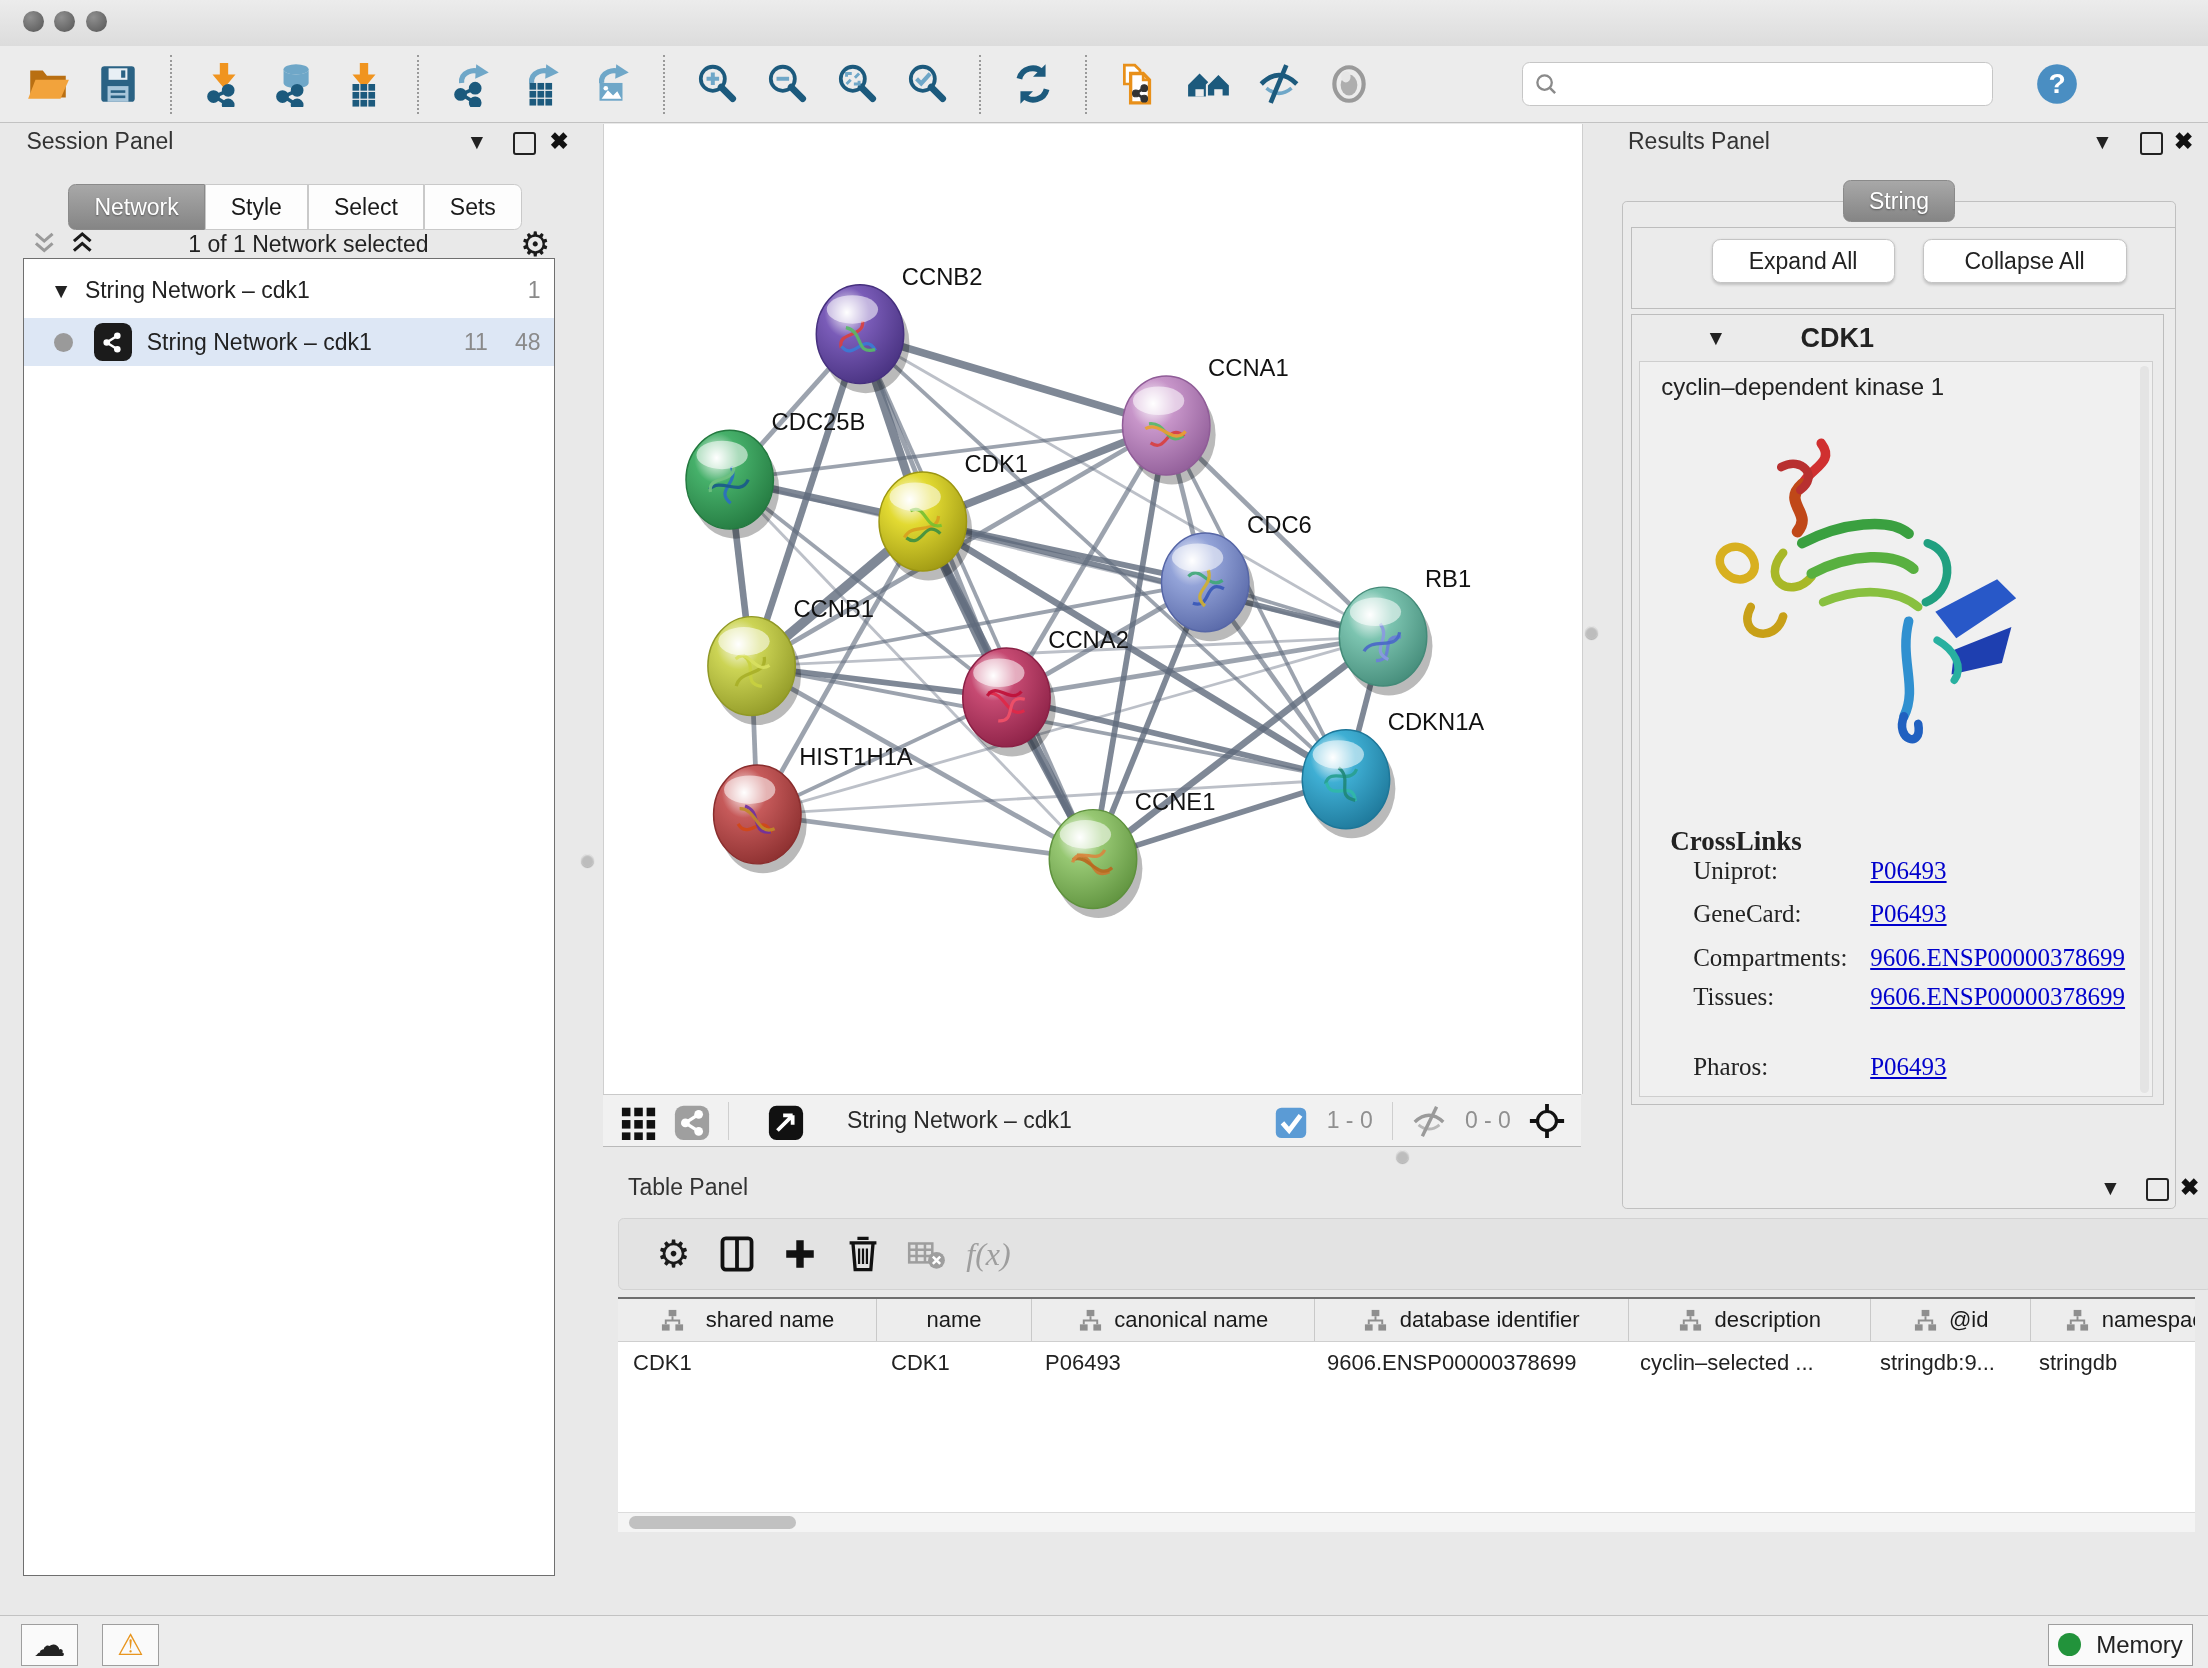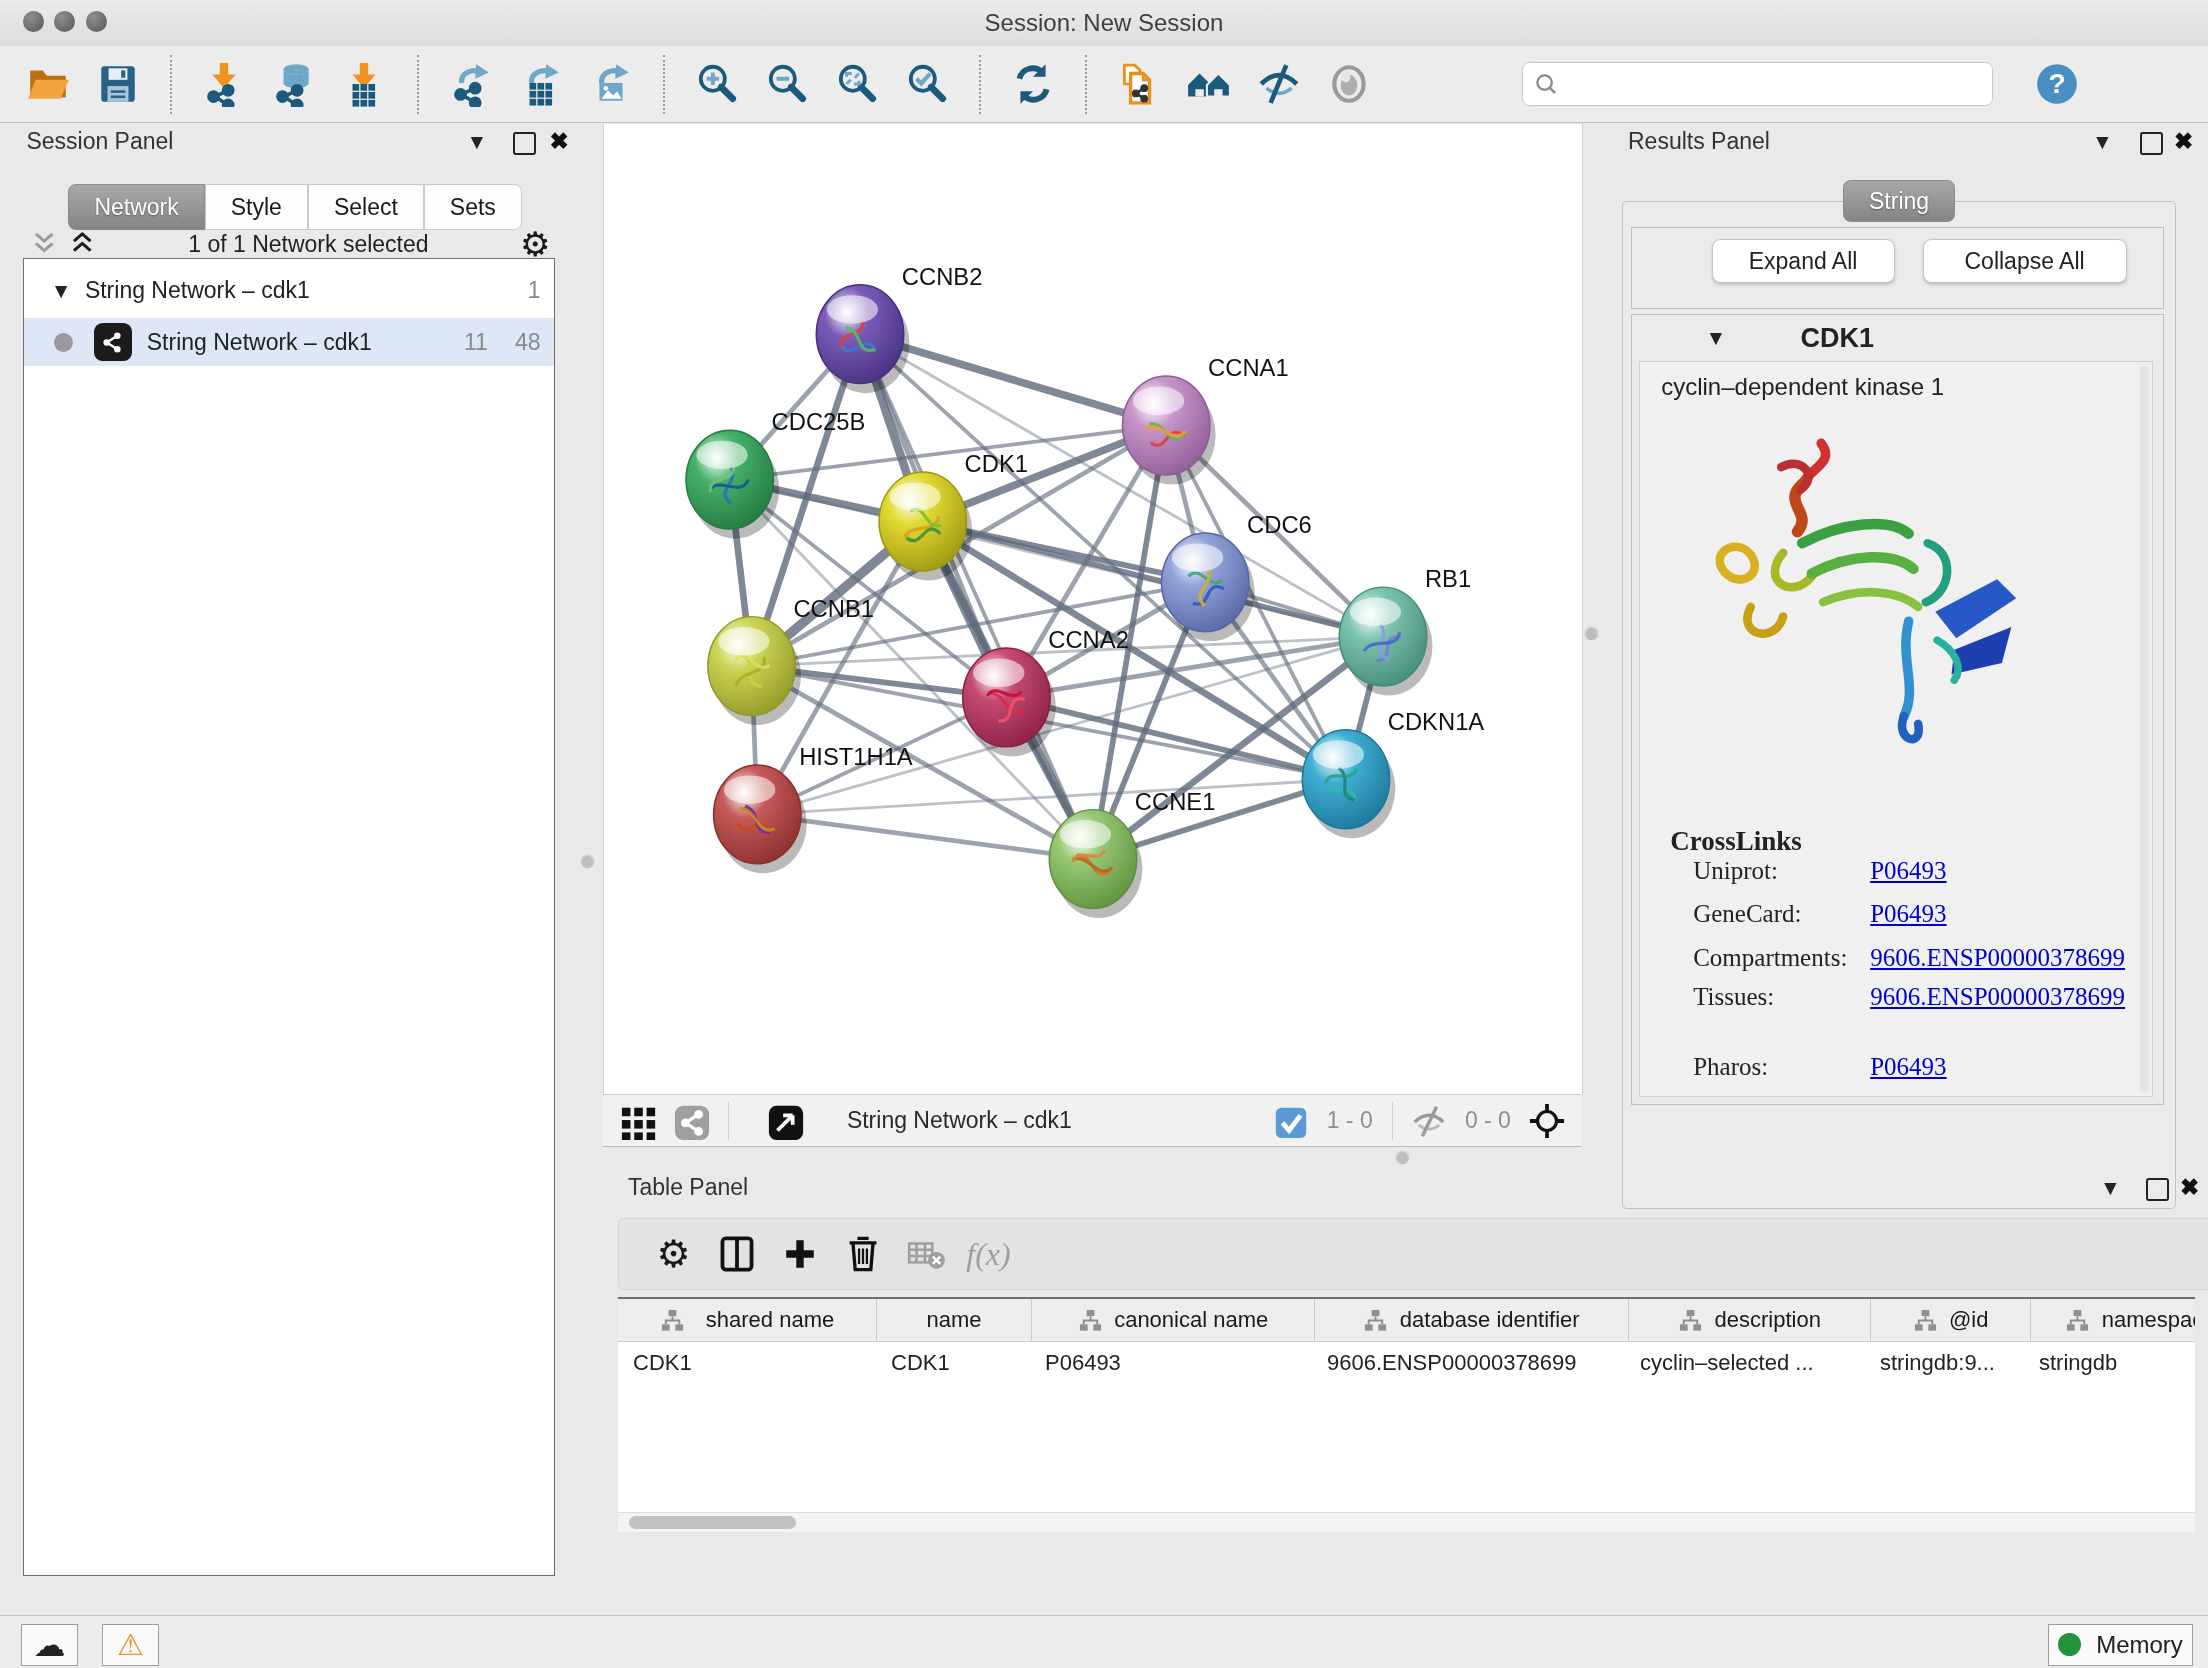--- a/index.html
+++ b/index.html
@@ -53,21 +53,21 @@
      display:flex;align-items:center;}
   #net-status .mini{width:38px;height:38px;margin:0 7.6px;}
   .vline{width:0;height:38px;border-left:1px solid #cfcfcf;margin:0 9.5px;}
   .status-num{font-size:23px;color:#8f8f8f;margin:0 9.5px;}
   .knob{position:absolute;width:13.3px;height:13.3px;border-radius:50%;background:#bdbdbd;
      box-shadow:inset 0 1px 1.9px rgba(255,255,255,.8),0 1px 1px rgba(0,0,0,.25);}
   
   #results-panel{left:1605px;top:126px;width:597px;height:1027px;}
   #rp-outer{position:absolute;left:17px;top:75px;width:552px;height:1006px;
      background:#ebebeb;border:1.9px solid #c0c0c0;border-radius:4.8px;}
-  #rp-buttons{position:absolute;left:7.6px;top:25px;width:531px;height:80px;border:1.9px solid #bdbdbd;}
+  #rp-buttons{position:absolute;left:7.6px;top:25px;width:531px;height:80px;border:1.9px solid #bdbdbd;padding-left:12px;}
   .rp-btn{position:absolute;top:11.4px;height:42px;background:#fff;border:1px solid #c4c4c4;
      border-radius:8.6px;font-size:23px;display:flex;align-items:center;justify-content:center;
      box-shadow:0 1.9px 2.9px rgba(0,0,0,.18);cursor:pointer;}
   #rp-gene{position:absolute;left:7.6px;top:112px;width:531px;height:789px;border:1.9px solid #bdbdbd;}
   #rp-gene-inner{position:absolute;left:7.6px;top:46px;width:512px;height:734px;
      background:#f0f0f0;border:1px solid #cecece;}
   .serif{font-family:"Liberation Serif",serif;}
   .xl-row{position:absolute;left:0;width:100%;height:44px;font-size:25px;}
   .xl-label{position:absolute;left:53px;}
   .xl-value{position:absolute;left:230px;color:#0000cc;text-decoration:underline;cursor:pointer;}
@@ -97,21 +97,20 @@
   .green-dot{width:23px;height:23px;border-radius:50%;background:#22933b;}
   text{font-family:"Liberation Sans",sans-serif;}
 </style>
 </head>
 <body>
 
 <div class="abs" id="titlebar">
   <span class="tl" style="left:23px"></span>
   <span class="tl" style="left:54px"></span>
   <span class="tl" style="left:86px"></span>
-  <div id="win-title">Session: New Session</div>
 </div>
 
 <div class="abs" id="toolbar">
     <span class="tb-group">
       <span class="tb-btn">
         <svg viewBox="0 0 44 44">
           <path d="M5 9h12l4 5h18v21H5z" fill="#b96f12"></path>
           <path d="M3 36l7-18h32l-8 18z" fill="#f2a33c"></path>
         </svg>
       </span>

